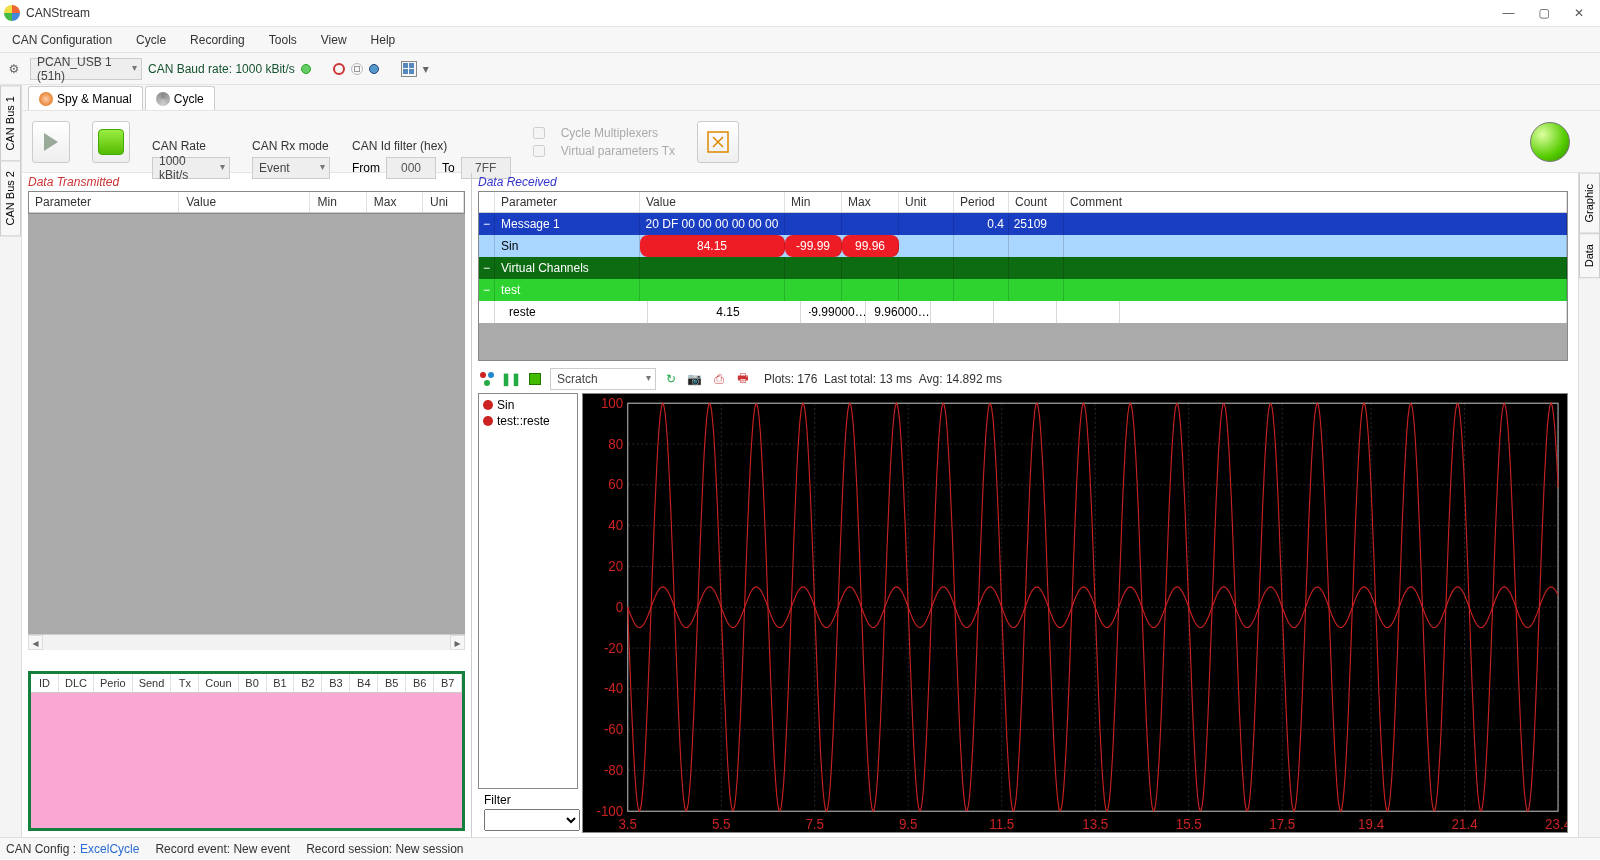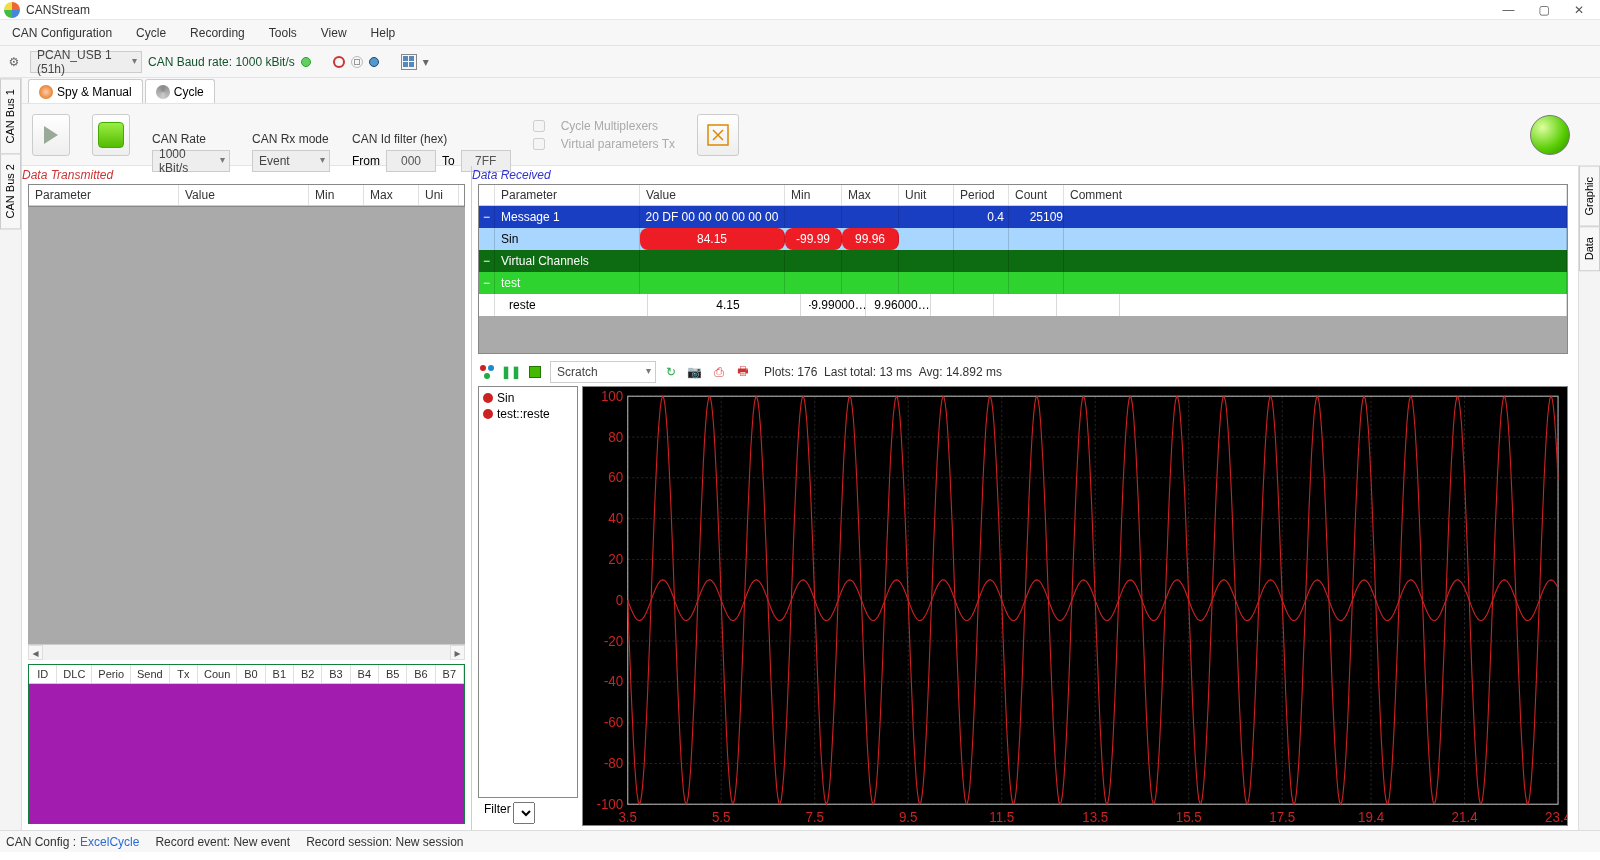--- a/index.html
+++ b/index.html
@@ -1,17 +1,17 @@
 <!DOCTYPE html>
 <html><head>
 <meta charset="utf-8">
 <style>
 *{box-sizing:border-box;margin:0;padding:0;font-family:"Segoe UI",Tahoma,sans-serif;font-size:12px;}
 html,body{width:1600px;height:860px;overflow:hidden;background:#fff;}
-.titlebar{height:20px;background:#fff;display:flex;align-items:center;padding:0 4px;border-bottom:1px solid #e8e8e8;}
+.titlebar{height:27px;background:#fff;display:flex;align-items:center;padding:0 4px;border-bottom:1px solid #e8e8e8;}
 .titlebar .icon{width:16px;height:16px;border-radius:50%;background:conic-gradient(#e63 0 25%,#48d 25% 50%,#4b4 50% 75%,#ed4 75% 100%);margin-right:6px;}
 .titlebar .title{color:#333;}
 .titlebar .winctl{margin-left:auto;display:flex;gap:24px;padding-right:12px;color:#555;}
 .winbtn{cursor:pointer;}
 .menubar{height:26px;display:flex;align-items:center;background:#f7f7f7;border-bottom:1px solid #e4e4e4;font-size:13px;}
 .menubar .menuitem{padding:4px 12px;color:#333;cursor:pointer;}
 .toolbar1{height:32px;display:flex;align-items:center;background:#f7f7f7;border-bottom:1px solid #e4e4e4;padding:2px 4px;gap:6px;}
 .tb-btn{width:20px;height:20px;display:flex;align-items:center;justify-content:center;color:#666;cursor:pointer;}
 .dropdown{height:22px;background:#eee;border:1px solid #ccc;padding:0 16px 0 6px;display:flex;align-items:center;position:relative;color:#444;}
 .dropdown::after{content:"▾";position:absolute;right:4px;top:3px;color:#777;font-size:10px;}
@@ -35,62 +35,62 @@
 .greenbox{width:26px;height:26px;border-radius:4px;background:linear-gradient(#9e4,#5b0);border:1px solid #4a0;}
 .fieldgrp{display:flex;flex-direction:column;gap:4px;margin-top:34px;}
 .fieldgrp label{font-size:12px;color:#333;}
 .smallinput{width:50px;height:22px;border:1px solid #ccc;background:#eee;text-align:center;color:#555;padding:0;}
 .vcheck{display:flex;align-items:center;gap:16px;color:#aaa;}
 .vcheck input{width:12px;height:12px;}
 .cfgbtn{width:42px;height:42px;border:1px solid #ccc;border-radius:3px;background:linear-gradient(#fff,#eee);display:flex;align-items:center;justify-content:center;cursor:pointer;}
 .statuslamp{margin-left:auto;margin-right:20px;width:40px;height:40px;border-radius:50%;background:radial-gradient(circle at 30% 30%,#dfffa0,#5c0 60%,#380);border:1px solid #777;}
 .panels{flex:1;display:flex;overflow:hidden;}
 .leftpanel{width:450px;display:flex;flex-direction:column;border-right:1px solid #ccc;}
-.panehdr{font-style:italic;font-size:12px;padding:2px 0;}
+.panehdr{font-style:italic;font-size:12px;padding:2px 6px;}
 .panehdr.red{color:#c33;}
 .panehdr.blue{color:#33c;}
 .datagrid{border:1px solid #888;background:#fff;}
-.gridhead{display:flex;background:#fff;border-bottom:1px solid #ccc;}
+.gridhead{display:flex;background:#fff;border-bottom:1px solid #ccc;justify-content:space-between;}
 .gridhead .gh{padding:3px 6px;border-right:1px solid #e0e0e0;color:#333;font-size:12px;}
 .leftgrid{flex:1;margin:0 6px;background:#aaa;position:relative;overflow:hidden;}
 .leftgrid .datagrid{background:#fff;}
 .leftgrid .body{height:calc(100% - 22px);background:#aaa;}
 .leftscroll{position:absolute;bottom:0;left:0;right:0;height:16px;background:#f2f2f2;display:flex;align-items:center;border-top:1px solid #ccc;}
 .scrollarr{width:15px;height:15px;display:flex;align-items:center;justify-content:center;color:#666;background:#f6f6f6;border:1px solid #ddd;}
-.bottomgrid{height:160px;margin:4px 6px 6px;border:1px solid #15803d;background:#a21caf;}
+.bottomgrid{height:160px;margin:21px 6px 6px;border:3px solid #15803d;background:#f9a8d4;}
 .bottomgrid .gridhead .gh{flex:1;font-size:11px;text-align:center;border-right:1px solid #e0e0e0;}
 .rightpanel{flex:1;display:flex;flex-direction:column;padding-right:4px;}
 .rxgrid{margin:0 6px;border:1px solid #888;background:#aaa;height:170px;overflow:hidden;}
 .rxgrid .gridhead{background:#fff;}
 .rxrow{display:flex;align-items:stretch;height:22px;}
 .rxrow .cell{border-right:1px solid rgba(0,0,0,.15);display:flex;align-items:center;font-size:12px;overflow:hidden;}
 .expand{width:16px;display:flex;align-items:center;justify-content:center;color:#fff;background:inherit;}
 .w-param{width:145px;padding-left:6px;}
 .w-val{width:145px;justify-content:center;}
 .w-min{width:57px;justify-content:center;}
 .w-max{width:57px;justify-content:center;}
 .w-unit{width:55px;justify-content:center;}
 .w-per{width:55px;justify-content:flex-end;padding-right:4px;}
-.w-cnt{width:55px;justify-content:flex-end;padding-right:0;}
+.w-cnt{width:55px;justify-content:flex-end;padding-right:16px;}
 .w-cmt{flex:1;padding-left:6px;}
 .row-msg1{background:#1a3ec2;color:#fff;}
 .row-sin{background:#a9d6ff;}
 .row-sin .redcell{background:#ee1c25;color:#fff;border-radius:8px;}
 .row-vch{background:#0d6b12;color:#fff;}
 .row-test{background:#2fd32f;color:#fff;}
 .row-reste{background:#fff;color:#000;gap:8px;}
 .graphbar{height:28px;margin:4px 6px 0;display:flex;align-items:center;gap:6px;}
 .graphbar .ico{width:18px;height:18px;display:flex;align-items:center;justify-content:center;}
 .stats{font-size:12px;color:#333;margin-left:6px;}
 .graph-holder{flex:1;display:flex;margin:0 6px 4px;border:1px solid #888;position:relative;overflow:hidden;}
 .legend{width:100px;background:#fff;border-right:1px solid #ccc;padding:4px;display:flex;flex-direction:column;gap:2px;}
 .legend .li{display:flex;align-items:center;gap:4px;font-size:12px;}
 .legend .dot2{width:10px;height:10px;border-radius:50%;background:#c22;}
 .chart{flex:1;background:#000;position:relative;overflow:hidden;}
-.filterrow{margin:4px 6px 6px;display:flex;flex-direction:row;gap:2px;width:96px;}
+.filterrow{margin:4px 6px 6px;display:flex;flex-direction:column;gap:2px;width:96px;}
 .filterrow select{height:22px;}
 .vside{width:22px;display:flex;flex-direction:column;background:#f4f4f4;border-left:1px solid #ddd;}
 .statusbar{height:22px;display:flex;align-items:center;background:#f7f7f7;border-top:1px solid #ddd;padding:0 6px;gap:4px;font-size:12px;color:#333;}
 .statusbar .link{color:#2a6cd4;}
 svg{display:block;}
 </style>
 </head>
 <body>
 
 <div class="titlebar">

